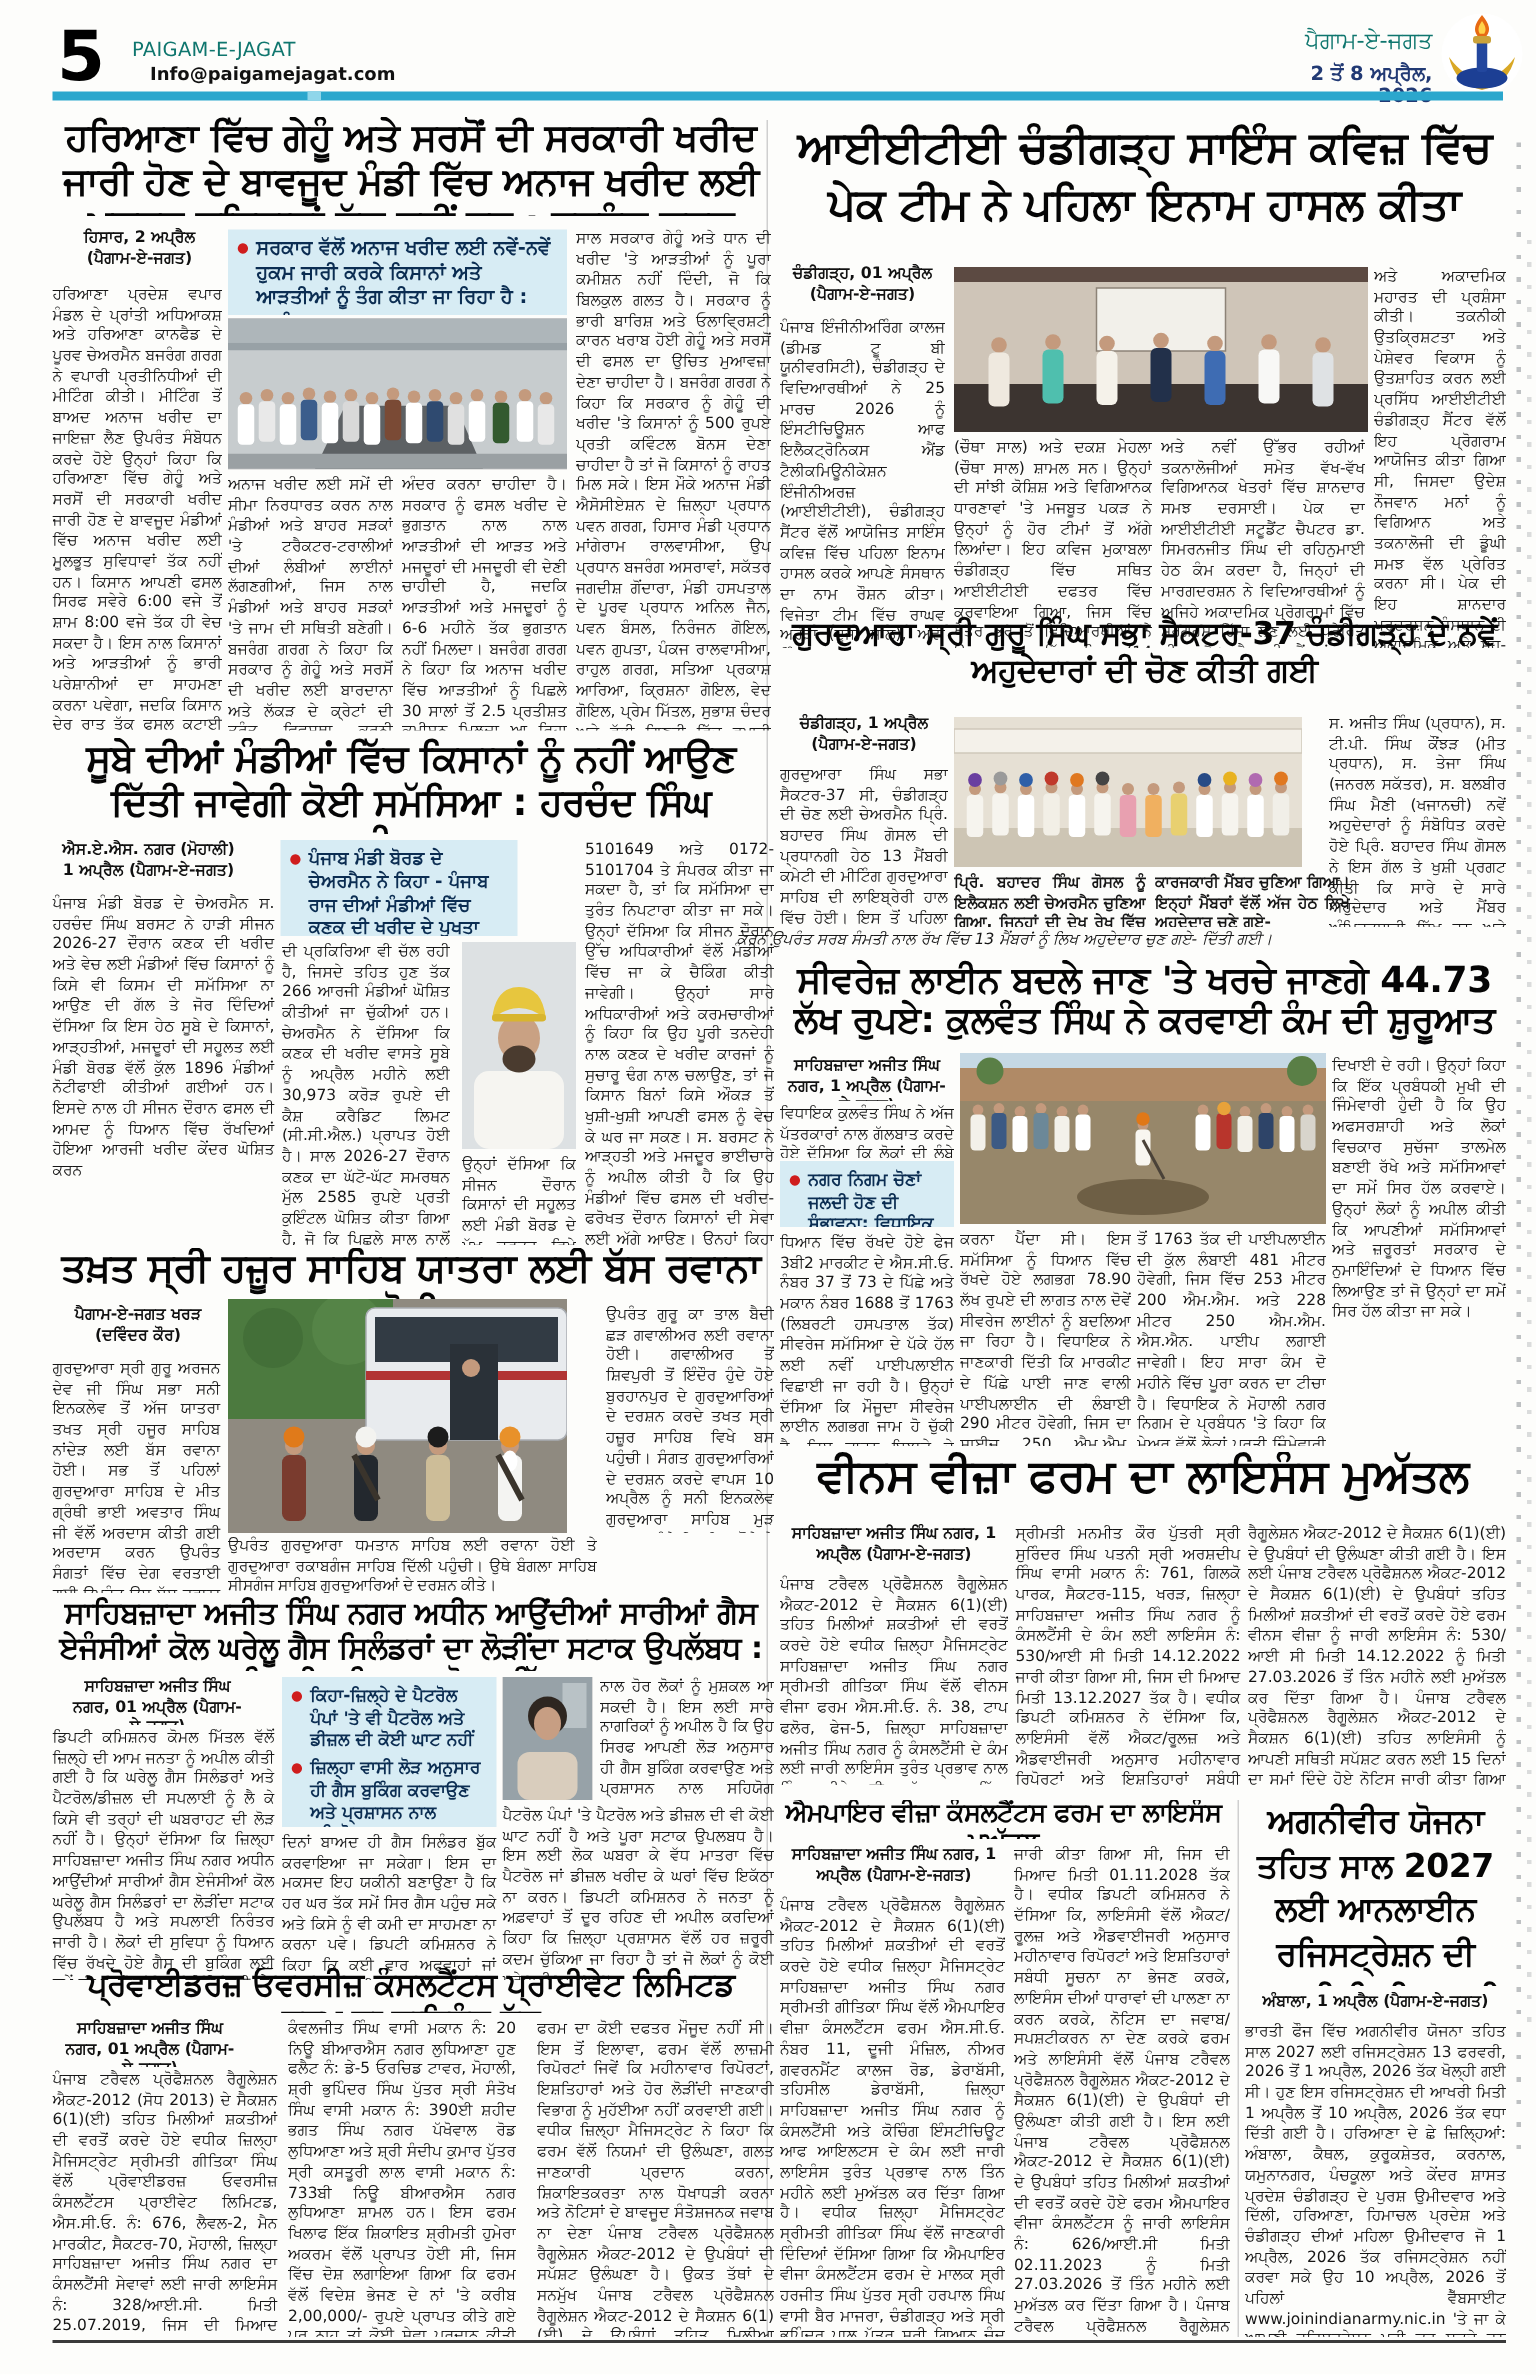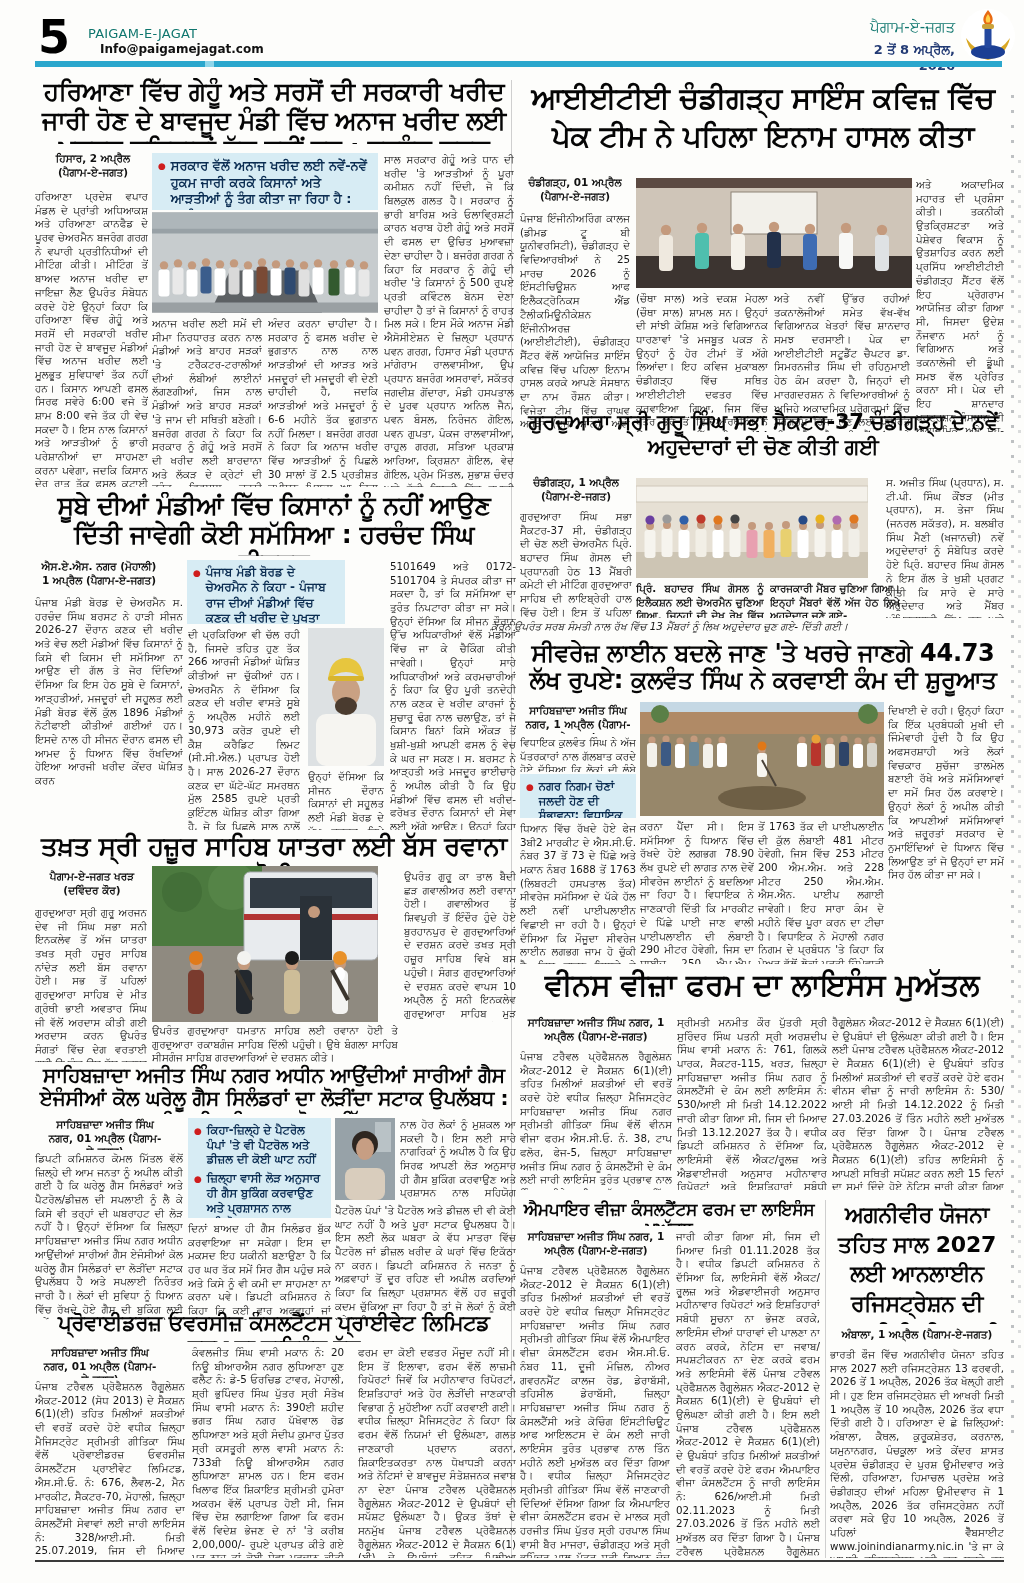--- a/index.html
+++ b/index.html
@@ -273,21 +273,21 @@
           <circle cx="92" cy="92" r="7" fill="#f3f3f0"></circle>
         <use href="#pE" x="140" y="122" style="color:#cdbd98"></use>
           <circle cx="140" cy="92" r="7" fill="#1c1c1c"></circle>
         <use href="#pE" x="188" y="122" style="color:#f4f4f2"></use>
           <circle cx="188" cy="92" r="7" fill="#e8912a"></circle>
         <ellipse cx="188" cy="108" rx="5" ry="7" fill="#ffffff"></ellipse>
         <line x1="84" y1="104" x2="100" y2="134" stroke="#3a342c" stroke-width="4"></line>
         <line x1="180" y1="104" x2="196" y2="134" stroke="#3a342c" stroke-width="4"></line>
       </svg>
     </div>
-    <div class="abs bt" style="left:152px;top:1024px;width:246px;height:38px;">ਉਪਰੰਤ ਗੁਰਦੁਆਰਾ ਧਮਤਾਨ ਸਾਹਿਬ ਲਈ ਰਵਾਨਾ ਹੋਈ ਤੇ ਗੁਰਦੁਆਰਾ ਰਕਾਬਗੰਜ ਸਾਹਿਬ ਦਿੱਲੀ ਪਹੁੰਚੀ। ਉਥੇ ਬੰਗਲਾ ਸਾਹਿਬ ਸੀਸਗੰਜ ਸਾਹਿਬ ਗੁਰਦੁਆਰਿਆਂ ਦੇ ਦਰਸ਼ਨ ਕੀਤੇ।</div>
+    <div class="abs bt" style="left:152px;top:1024px;width:246px;height:38px;font-family:Liberation Serif, serif;">ਉਪਰੰਤ ਗੁਰਦੁਆਰਾ ਧਮਤਾਨ ਸਾਹਿਬ ਲਈ ਰਵਾਨਾ ਹੋਈ ਤੇ ਗੁਰਦੁਆਰਾ ਰਕਾਬਗੰਜ ਸਾਹਿਬ ਦਿੱਲੀ ਪਹੁੰਚੀ। ਉਥੇ ਬੰਗਲਾ ਸਾਹਿਬ ਸੀਸਗੰਜ ਸਾਹਿਬ ਗੁਰਦੁਆਰਿਆਂ ਦੇ ਦਰਸ਼ਨ ਕੀਤੇ।</div>
     <div class="abs bt" style="left:404px;top:870px;width:112px;height:152px;">ਉਪਰੰਤ ਗੁਰੂ ਕਾ ਤਾਲ ਬੈਦੀ ਛੜ ਗਵਾਲੀਅਰ ਲਈ ਰਵਾਨਾ ਹੋਈ। ਗਵਾਲੀਅਰ ਤੋਂ ਸ਼ਿਵਪੁਰੀ ਤੋਂ ਇੰਦੌਰ ਹੁੰਦੇ ਹੋਏ ਬੁਰਹਾਨਪੁਰ ਦੇ ਗੁਰਦੁਆਰਿਆਂ ਦੇ ਦਰਸ਼ਨ ਕਰਦੇ ਤਖਤ ਸ੍ਰੀ ਹਜ਼ੂਰ ਸਾਹਿਬ ਵਿਖੇ ਬਸ ਪਹੁੰਚੀ। ਸੰਗਤ ਗੁਰਦੁਆਰਿਆਂ ਦੇ ਦਰਸ਼ਨ ਕਰਦੇ ਵਾਪਸ 10 ਅਪ੍ਰੈਲ ਨੂੰ ਸਨੀ ਇਨਕਲੇਵ ਗੁਰਦੁਆਰਾ ਸਾਹਿਬ ਮੁੜ ਵਾਪਸ ਪਹੁੰਚੇਗੀ। ਇਸ ਮੌਕੇ ਤੇ ਗੁਰਦੁਆਰਾ ਸਾਹਿਬ ਦੇ ਪ੍ਰਧਾਨ ਸਰਦਾਰ ਰਜਿੰਦਰ ਸਿੰਘ ਬੱਬੂ, ਜਰਨੈਲ ਸਕੱਤਰ ਪ੍ਰੇਮ ਸਿੰਘ ਮਲੋਆ, ਹਰਮਿੰਦਰ ਸਿੰਘ ਗੋਪਾਲ ਸਿੰਘ, ਹਰਭਜਨ ਸਿੰਘ, ਜੱਸੀ ਅਤੇ ਸਾਧ ਸੰਗਤ ਹਾਜ਼ਰ ਸਨ।</div>
   </section>
 
   <section>
     <div class="abs hl hl2" style="left:520px;top:968px;width:484px;height:42px;font-size:30px;">ਵੀਨਸ ਵੀਜ਼ਾ ਫਰਮ ਦਾ ਲਾਇਸੰਸ ਮੁਅੱਤਲ</div>
     <div class="abs dl" style="left:520px;top:1016px;width:152px;height:32px;">ਸਾਹਿਬਜ਼ਾਦਾ ਅਜੀਤ ਸਿੰਘ ਨਗਰ, 1 ਅਪ੍ਰੈਲ (ਪੈਗਾਮ-ਏ-ਜਗਤ)</div>
     <div class="abs bt" style="left:520px;top:1050px;width:152px;height:140px;">ਪੰਜਾਬ ਟਰੈਵਲ ਪ੍ਰੋਫੈਸ਼ਨਲ ਰੈਗੂਲੇਸ਼ਨ ਐਕਟ-2012 ਦੇ ਸੈਕਸ਼ਨ 6(1)(ਈ) ਤਹਿਤ ਮਿਲੀਆਂ ਸ਼ਕਤੀਆਂ ਦੀ ਵਰਤੋਂ ਕਰਦੇ ਹੋਏ ਵਧੀਕ ਜ਼ਿਲ੍ਹਾ ਮੈਜਿਸਟ੍ਰੇਟ ਸਾਹਿਬਜ਼ਾਦਾ ਅਜੀਤ ਸਿੰਘ ਨਗਰ ਸ੍ਰੀਮਤੀ ਗੀਤਿਕਾ ਸਿੰਘ ਵੱਲੋਂ ਵੀਨਸ ਵੀਜਾ ਫਰਮ ਐਸ.ਸੀ.ਓ. ਨੰ. 38, ਟਾਪ ਫਲੋਰ, ਫੇਜ-5, ਜ਼ਿਲ੍ਹਾ ਸਾਹਿਬਜ਼ਾਦਾ ਅਜੀਤ ਸਿੰਘ ਨਗਰ ਨੂੰ ਕੰਸਲਟੈਂਸੀ ਦੇ ਕੰਮ ਲਈ ਜਾਰੀ ਲਾਇਸੰਸ ਤੁਰੰਤ ਪ੍ਰਭਾਵ ਨਾਲ ਤਿੰਨ ਮਹੀਨੇ ਲਈ ਮੁਅੱਤਲ ਕਰ ਦਿੱਤਾ ਗਿਆ ਹੈ। ਵਧੀਕ ਜ਼ਿਲ੍ਹਾ ਮੈਜਿਸਟ੍ਰੇਟ ਸ੍ਰੀਮਤੀ ਗੀਤਿਕਾ ਸਿੰਘ ਵੱਲੋਂ ਜਾਣਕਾਰੀ ਦਿੰਦਿਆਂ ਦੱਸਿਆ ਗਿਆ ਕਿ ਵੀਨਸ ਵੀਜ਼ਾ ਫਰਮ ਦੇ ਮਾਲਕ</div>
     <div class="abs bt" style="left:677px;top:1016px;width:150px;height:174px;">ਸ੍ਰੀਮਤੀ ਮਨਮੀਤ ਕੌਰ ਪੁੱਤਰੀ ਸ੍ਰੀ ਸੁਰਿੰਦਰ ਸਿੰਘ ਪਤਨੀ ਸ੍ਰੀ ਅਰਸ਼ਦੀਪ ਸਿੰਘ ਵਾਸੀ ਮਕਾਨ ਨੰ: 761, ਗਿਲਕੋ ਪਾਰਕ, ਸੈਕਟਰ-115, ਖਰੜ, ਜ਼ਿਲ੍ਹਾ ਸਾਹਿਬਜ਼ਾਦਾ ਅਜੀਤ ਸਿੰਘ ਨਗਰ ਨੂੰ ਕੰਸਲਟੈਂਸੀ ਦੇ ਕੰਮ ਲਈ ਲਾਇਸੰਸ ਨੰ: 530/ਆਈ ਸੀ ਮਿਤੀ 14.12.2022 ਜਾਰੀ ਕੀਤਾ ਗਿਆ ਸੀ, ਜਿਸ ਦੀ ਮਿਆਦ ਮਿਤੀ 13.12.2027 ਤੱਕ ਹੈ। ਵਧੀਕ ਡਿਪਟੀ ਕਮਿਸ਼ਨਰ ਨੇ ਦੱਸਿਆ ਕਿ, ਲਾਇਸੰਸੀ ਵੱਲੋਂ ਐਕਟ/ਰੂਲਜ਼ ਅਤੇ ਐਡਵਾਈਜਰੀ ਅਨੁਸਾਰ ਮਹੀਨਾਵਾਰ ਰਿਪੋਰਟਾਂ ਅਤੇ ਇਸ਼ਤਿਹਾਰਾਂ ਸਬੰਧੀ ਸੂਚਨਾ ਨਾ ਭੇਜਣ ਕਰਕੇ, ਲਾਇਸੰਸ ਦੀਆਂ ਧਾਰਾਵਾਂ ਦੀ ਪਾਲਣਾ ਨਾ ਕਰਨ ਕਰਕੇ, ਨੋਟਿਸ ਦਾ ਜਵਾਬ/ਸਪਸ਼ਟੀਕਰਨ ਨਾ ਦੇਣ ਕਰਕੇ ਫਰਮ ਅਤੇ ਲਾਇਸੰਸੀ ਵੱਲੋਂ ਪੰਜਾਬ ਟਰੈਵਲ ਪ੍ਰੋਫੈਸ਼ਨਲ</div>
     <div class="abs bt" style="left:832px;top:1016px;width:172px;height:174px;">ਰੈਗੂਲੇਸ਼ਨ ਐਕਟ-2012 ਦੇ ਸੈਕਸ਼ਨ 6(1)(ਈ) ਦੇ ਉਪਬੰਧਾਂ ਦੀ ਉਲੰਘਣਾ ਕੀਤੀ ਗਈ ਹੈ। ਇਸ ਲਈ ਪੰਜਾਬ ਟਰੈਵਲ ਪ੍ਰੋਫੈਸ਼ਨਲ ਐਕਟ-2012 ਦੇ ਸੈਕਸ਼ਨ 6(1)(ਈ) ਦੇ ਉਪਬੰਧਾਂ ਤਹਿਤ ਮਿਲੀਆਂ ਸ਼ਕਤੀਆਂ ਦੀ ਵਰਤੋਂ ਕਰਦੇ ਹੋਏ ਫਰਮ ਵੀਨਸ ਵੀਜ਼ਾ ਨੂੰ ਜਾਰੀ ਲਾਇਸੰਸ ਨੰ: 530/ਆਈ ਸੀ ਮਿਤੀ 14.12.2022 ਨੂੰ ਮਿਤੀ 27.03.2026 ਤੋਂ ਤਿੰਨ ਮਹੀਨੇ ਲਈ ਮੁਅੱਤਲ ਕਰ ਦਿੱਤਾ ਗਿਆ ਹੈ। ਪੰਜਾਬ ਟਰੈਵਲ ਪ੍ਰੋਫੈਸ਼ਨਲ ਰੈਗੂਲੇਸ਼ਨ ਐਕਟ-2012 ਦੇ ਸੈਕਸ਼ਨ 6(1)(ਈ) ਤਹਿਤ ਲਾਇਸੰਸੀ ਨੂੰ ਆਪਣੀ ਸਥਿਤੀ ਸਪੱਸ਼ਟ ਕਰਨ ਲਈ 15 ਦਿਨਾਂ ਦਾ ਸਮਾਂ ਦਿੰਦੇ ਹੋਏ ਨੋਟਿਸ ਜਾਰੀ ਕੀਤਾ ਗਿਆ ਹੈ ਕਿ ਕਿਉਂ ਨਾ ਉਸ ਦਾ ਲਾਇਸੰਸ ਰੱਦ ਕਰ ਦਿੱਤਾ ਜਾਵੇ।</div>
   </section>

